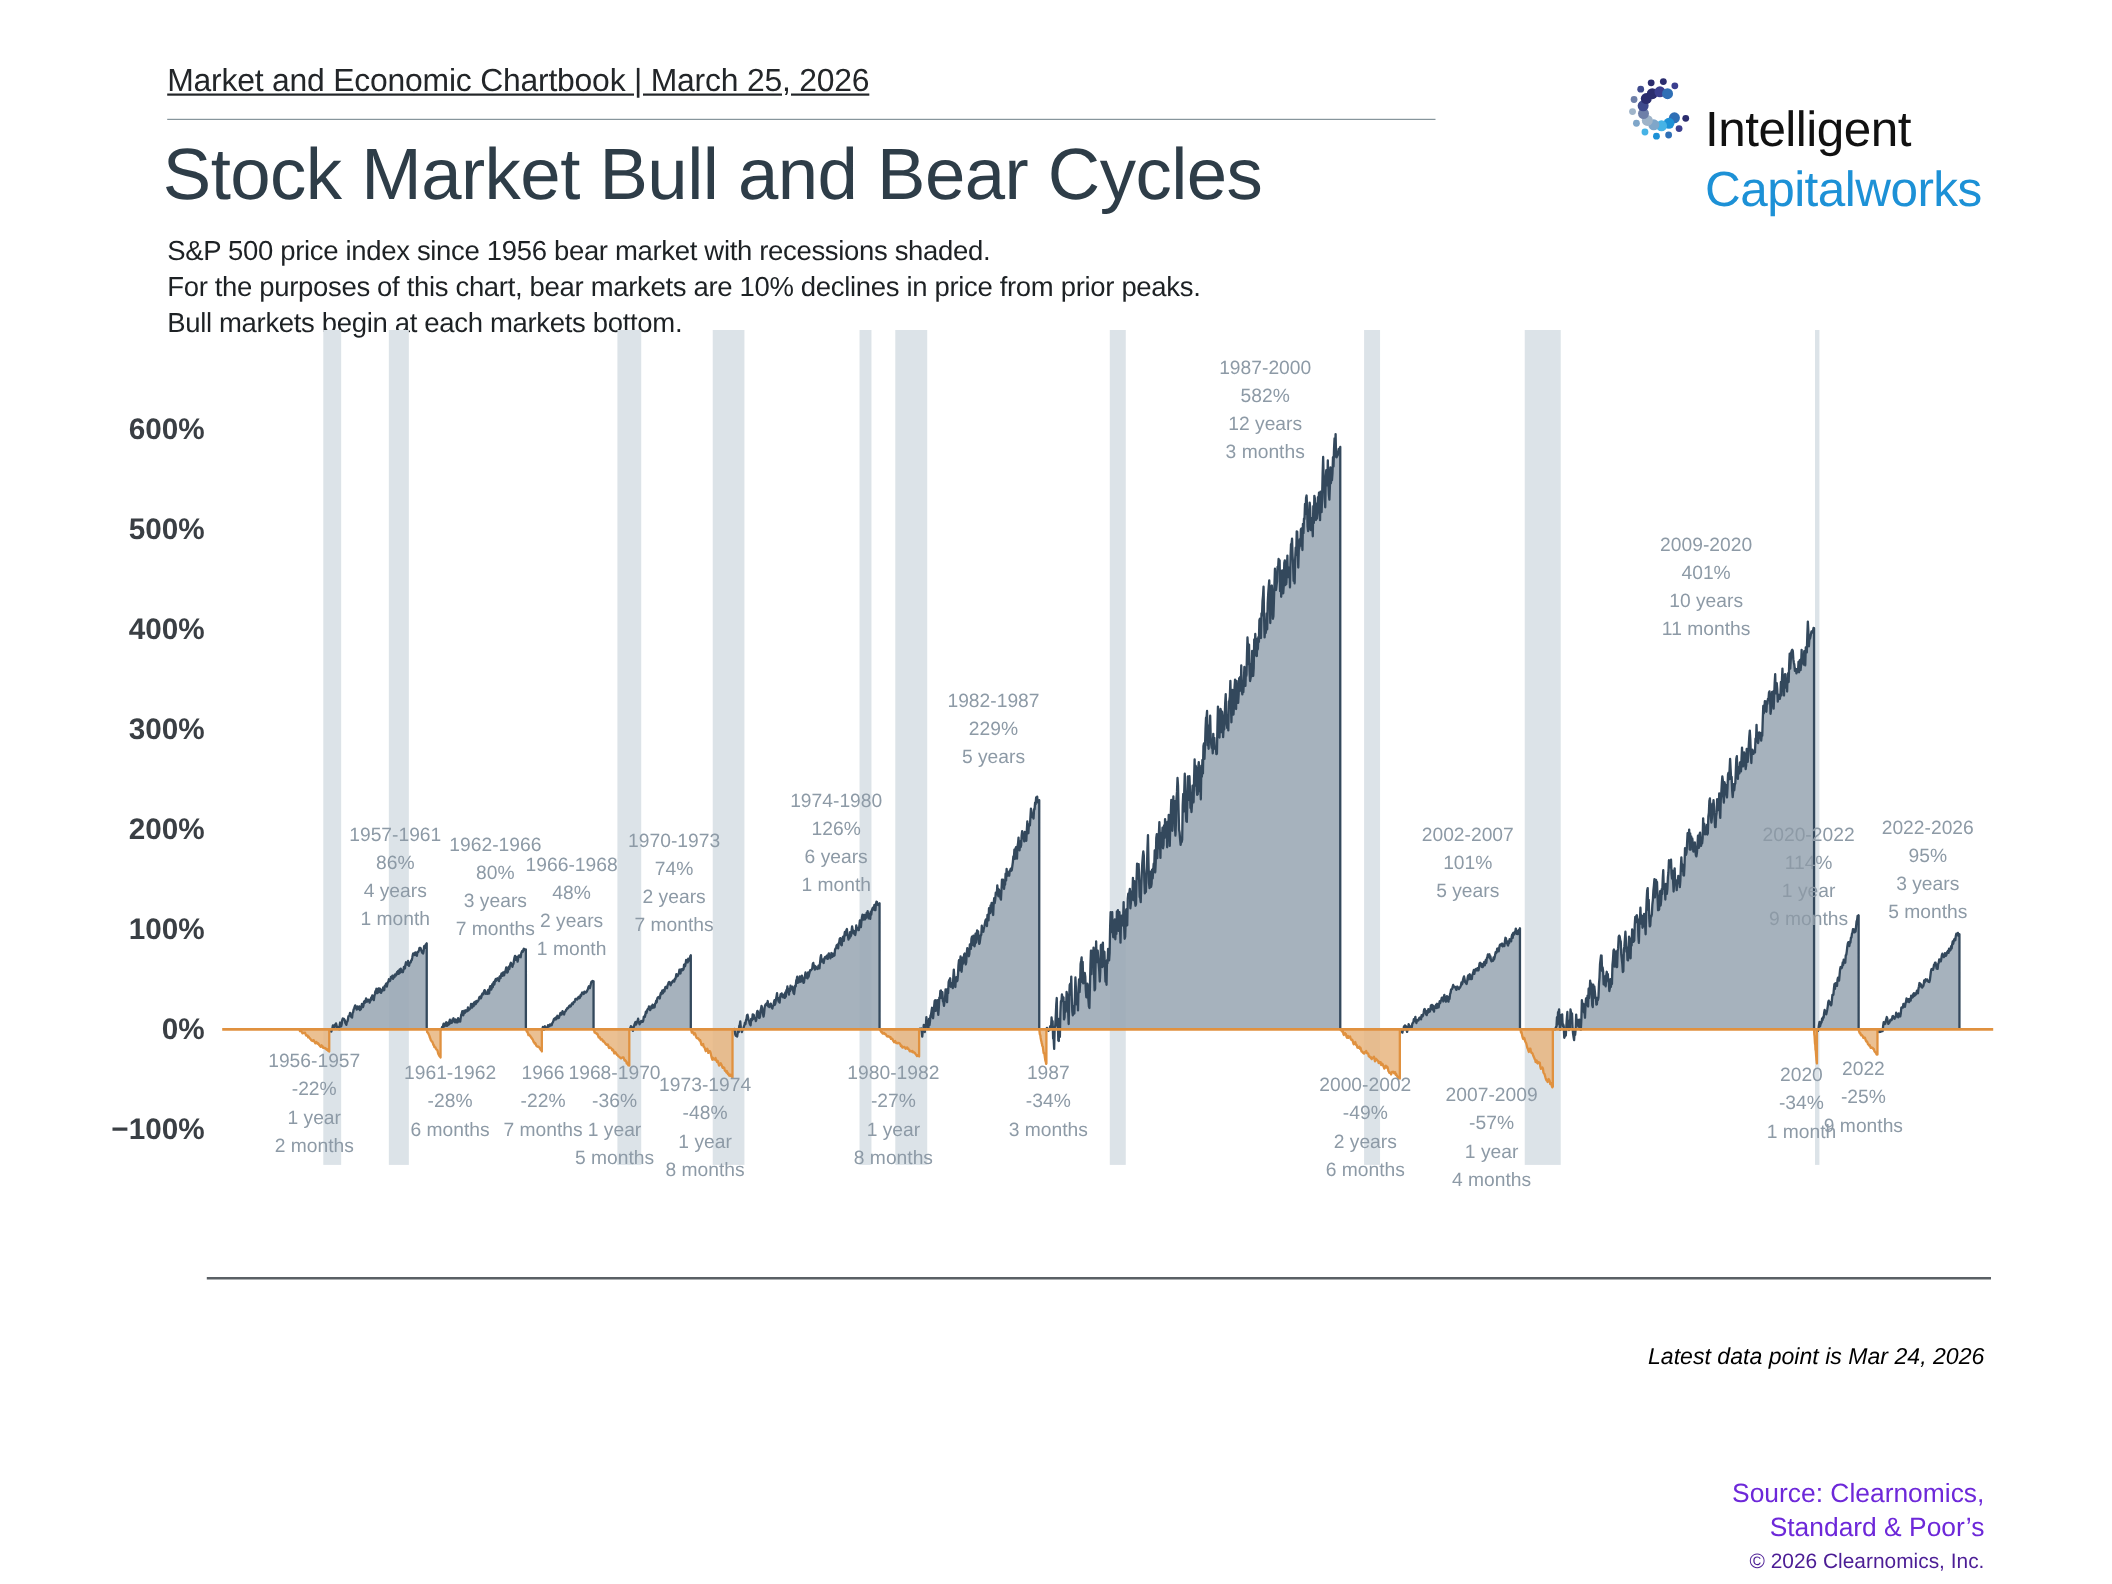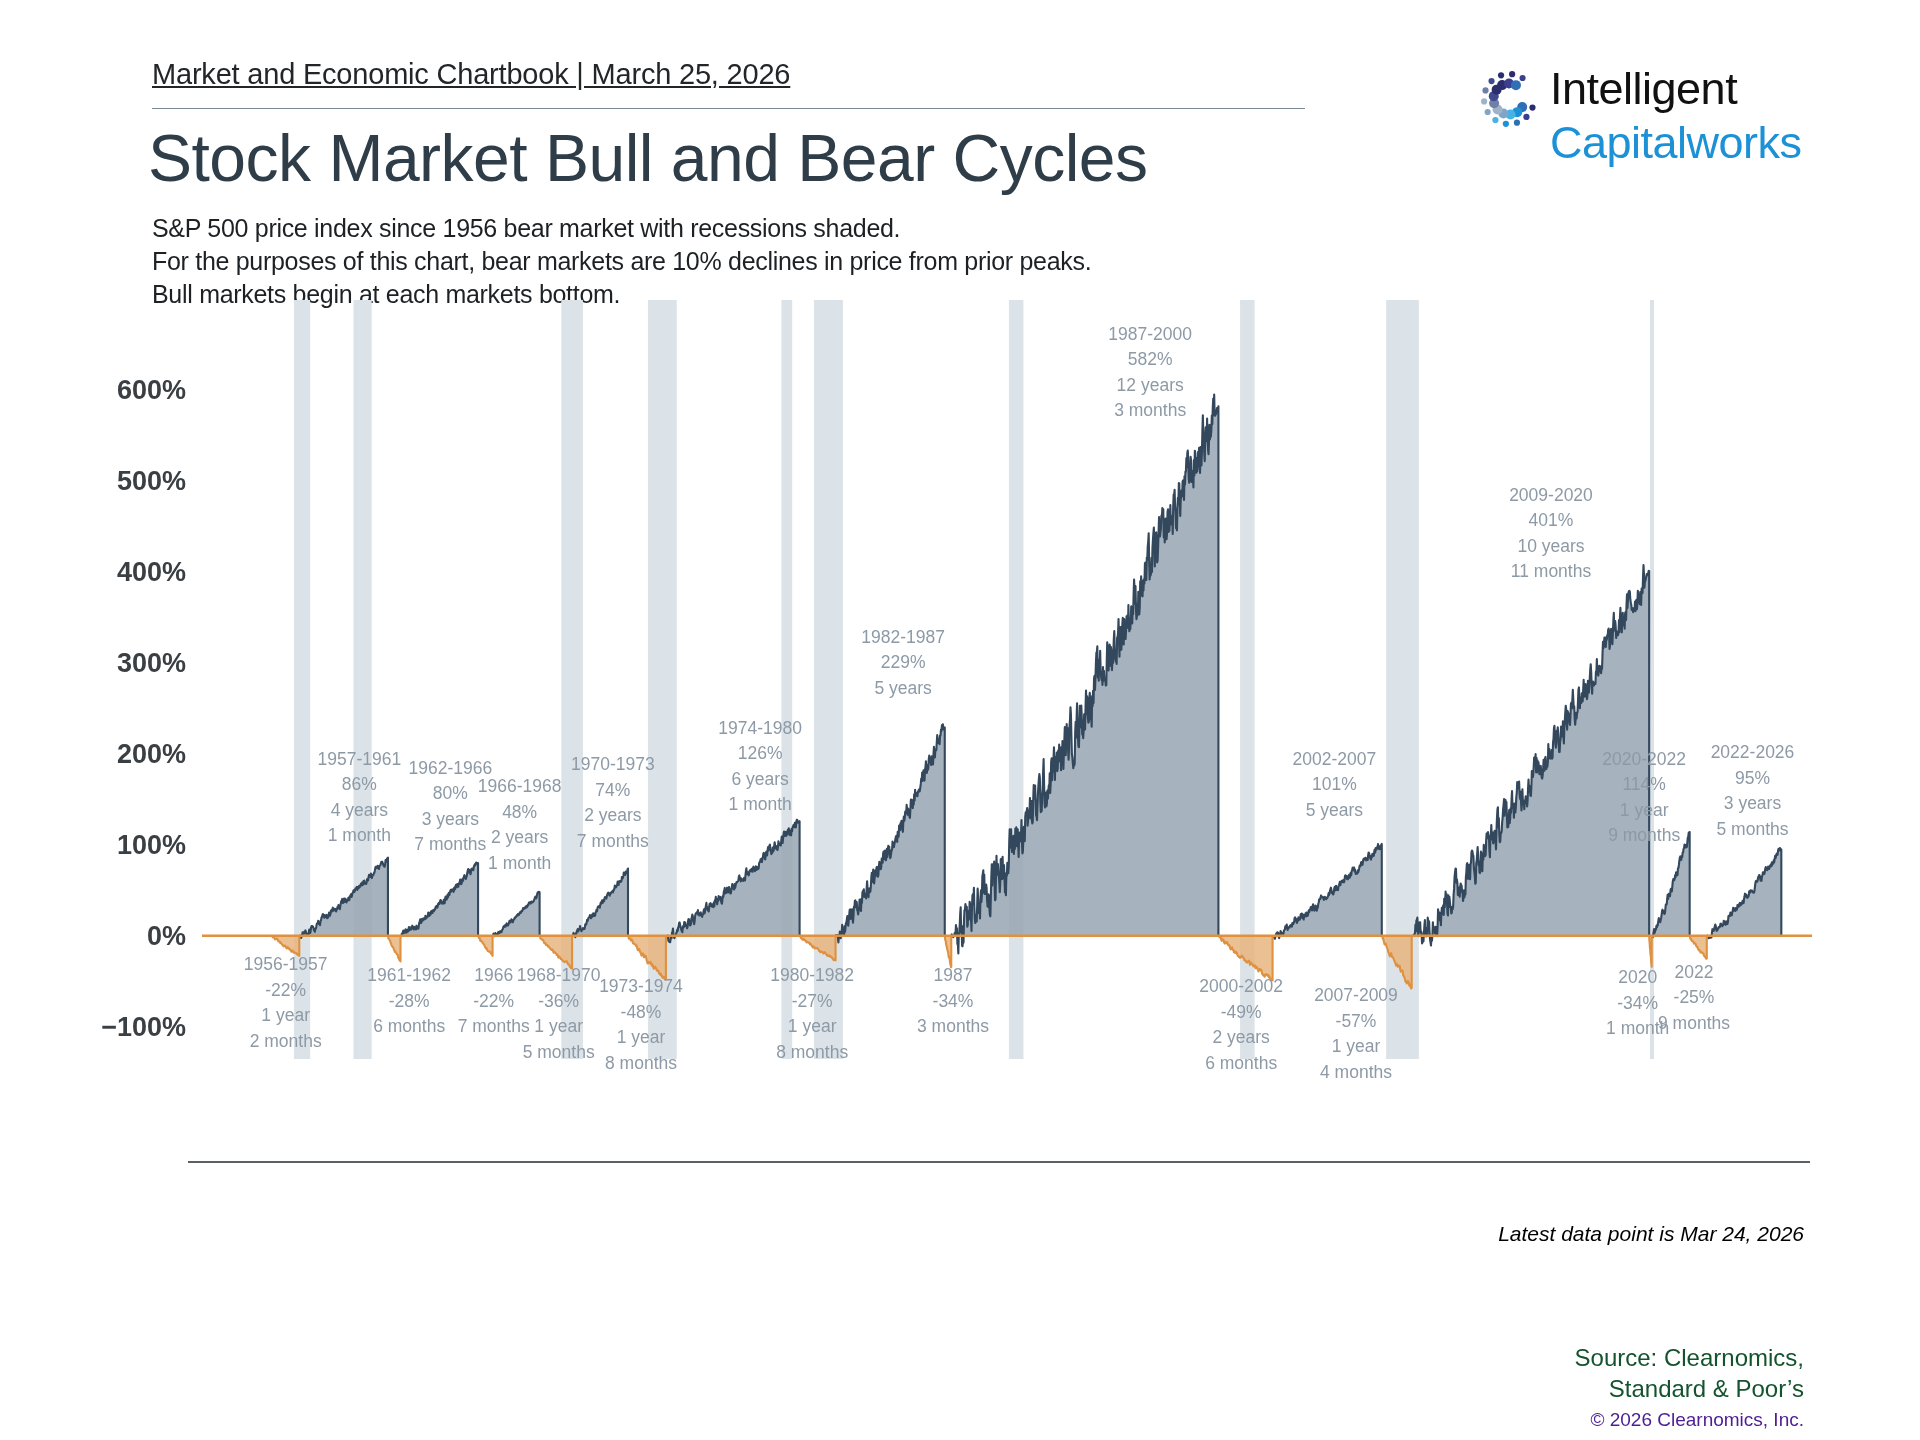--- a/index.html
+++ b/index.html
@@ -31,39 +31,39 @@
     position: absolute; left: 152px; top: 212px;
     font-size: 25px; color: #1d2124;
     line-height: 33px; letter-spacing: -0.3px;
   }
   .subtitle div { white-space: nowrap; }
 
   
   .logo { position: absolute; left: 1478px; top: 62px; width: 330px; height: 122px; }
   .logo-mark { position: absolute; left: 0; top: 6px; width: 62px; height: 62px; }
   .logo-text { position: absolute; left: 72px; top: 0; }
-  .logo-l1 { font-size: 45px; color: #111111; line-height: 54px; letter-spacing: -0.5px; }
+  .logo-l1 { font-size: 45px; color: #111111; line-height: 54px; letter-spacing: -0.5px; margin-top: 29px; }
   .logo-l2 { font-size: 45px; color: #1d91d6; line-height: 54px; letter-spacing: -0.5px; }
 
   
   .chart-wrap { position: absolute; left: 0; top: 300px; width: 1920px; height: 870px; }
   svg { display: block; }
   .ylab  { font-size: 27px; fill: #3a3f44; text-anchor: end; font-weight: 700; }
   .xlab  { font-size: 27px; fill: #3a3f44; text-anchor: middle; font-weight: 700; }
   .anno  { font-size: 17.5px; fill: #8d9aa6; text-anchor: middle; }
 
   
   .latest {
     position: absolute; right: 116px; top: 1222px;
     font-size: 21px; font-style: italic; color: #000000;
     text-align: right; white-space: nowrap;
   }
   .source {
     position: absolute; right: 116px; top: 1342px;
-    font-size: 24px; color: #14532d; text-align: right; line-height: 31px;
+    font-size: 24px; color: #6d28d9; text-align: right; line-height: 31px;
   }
   .copyright {
     position: absolute; right: 116px; top: 1409px;
     font-size: 19px; color: #4c1d95; text-align: right; white-space: nowrap;
   }
 </style>
 </head>
 <body>
 
 <div id="page">

